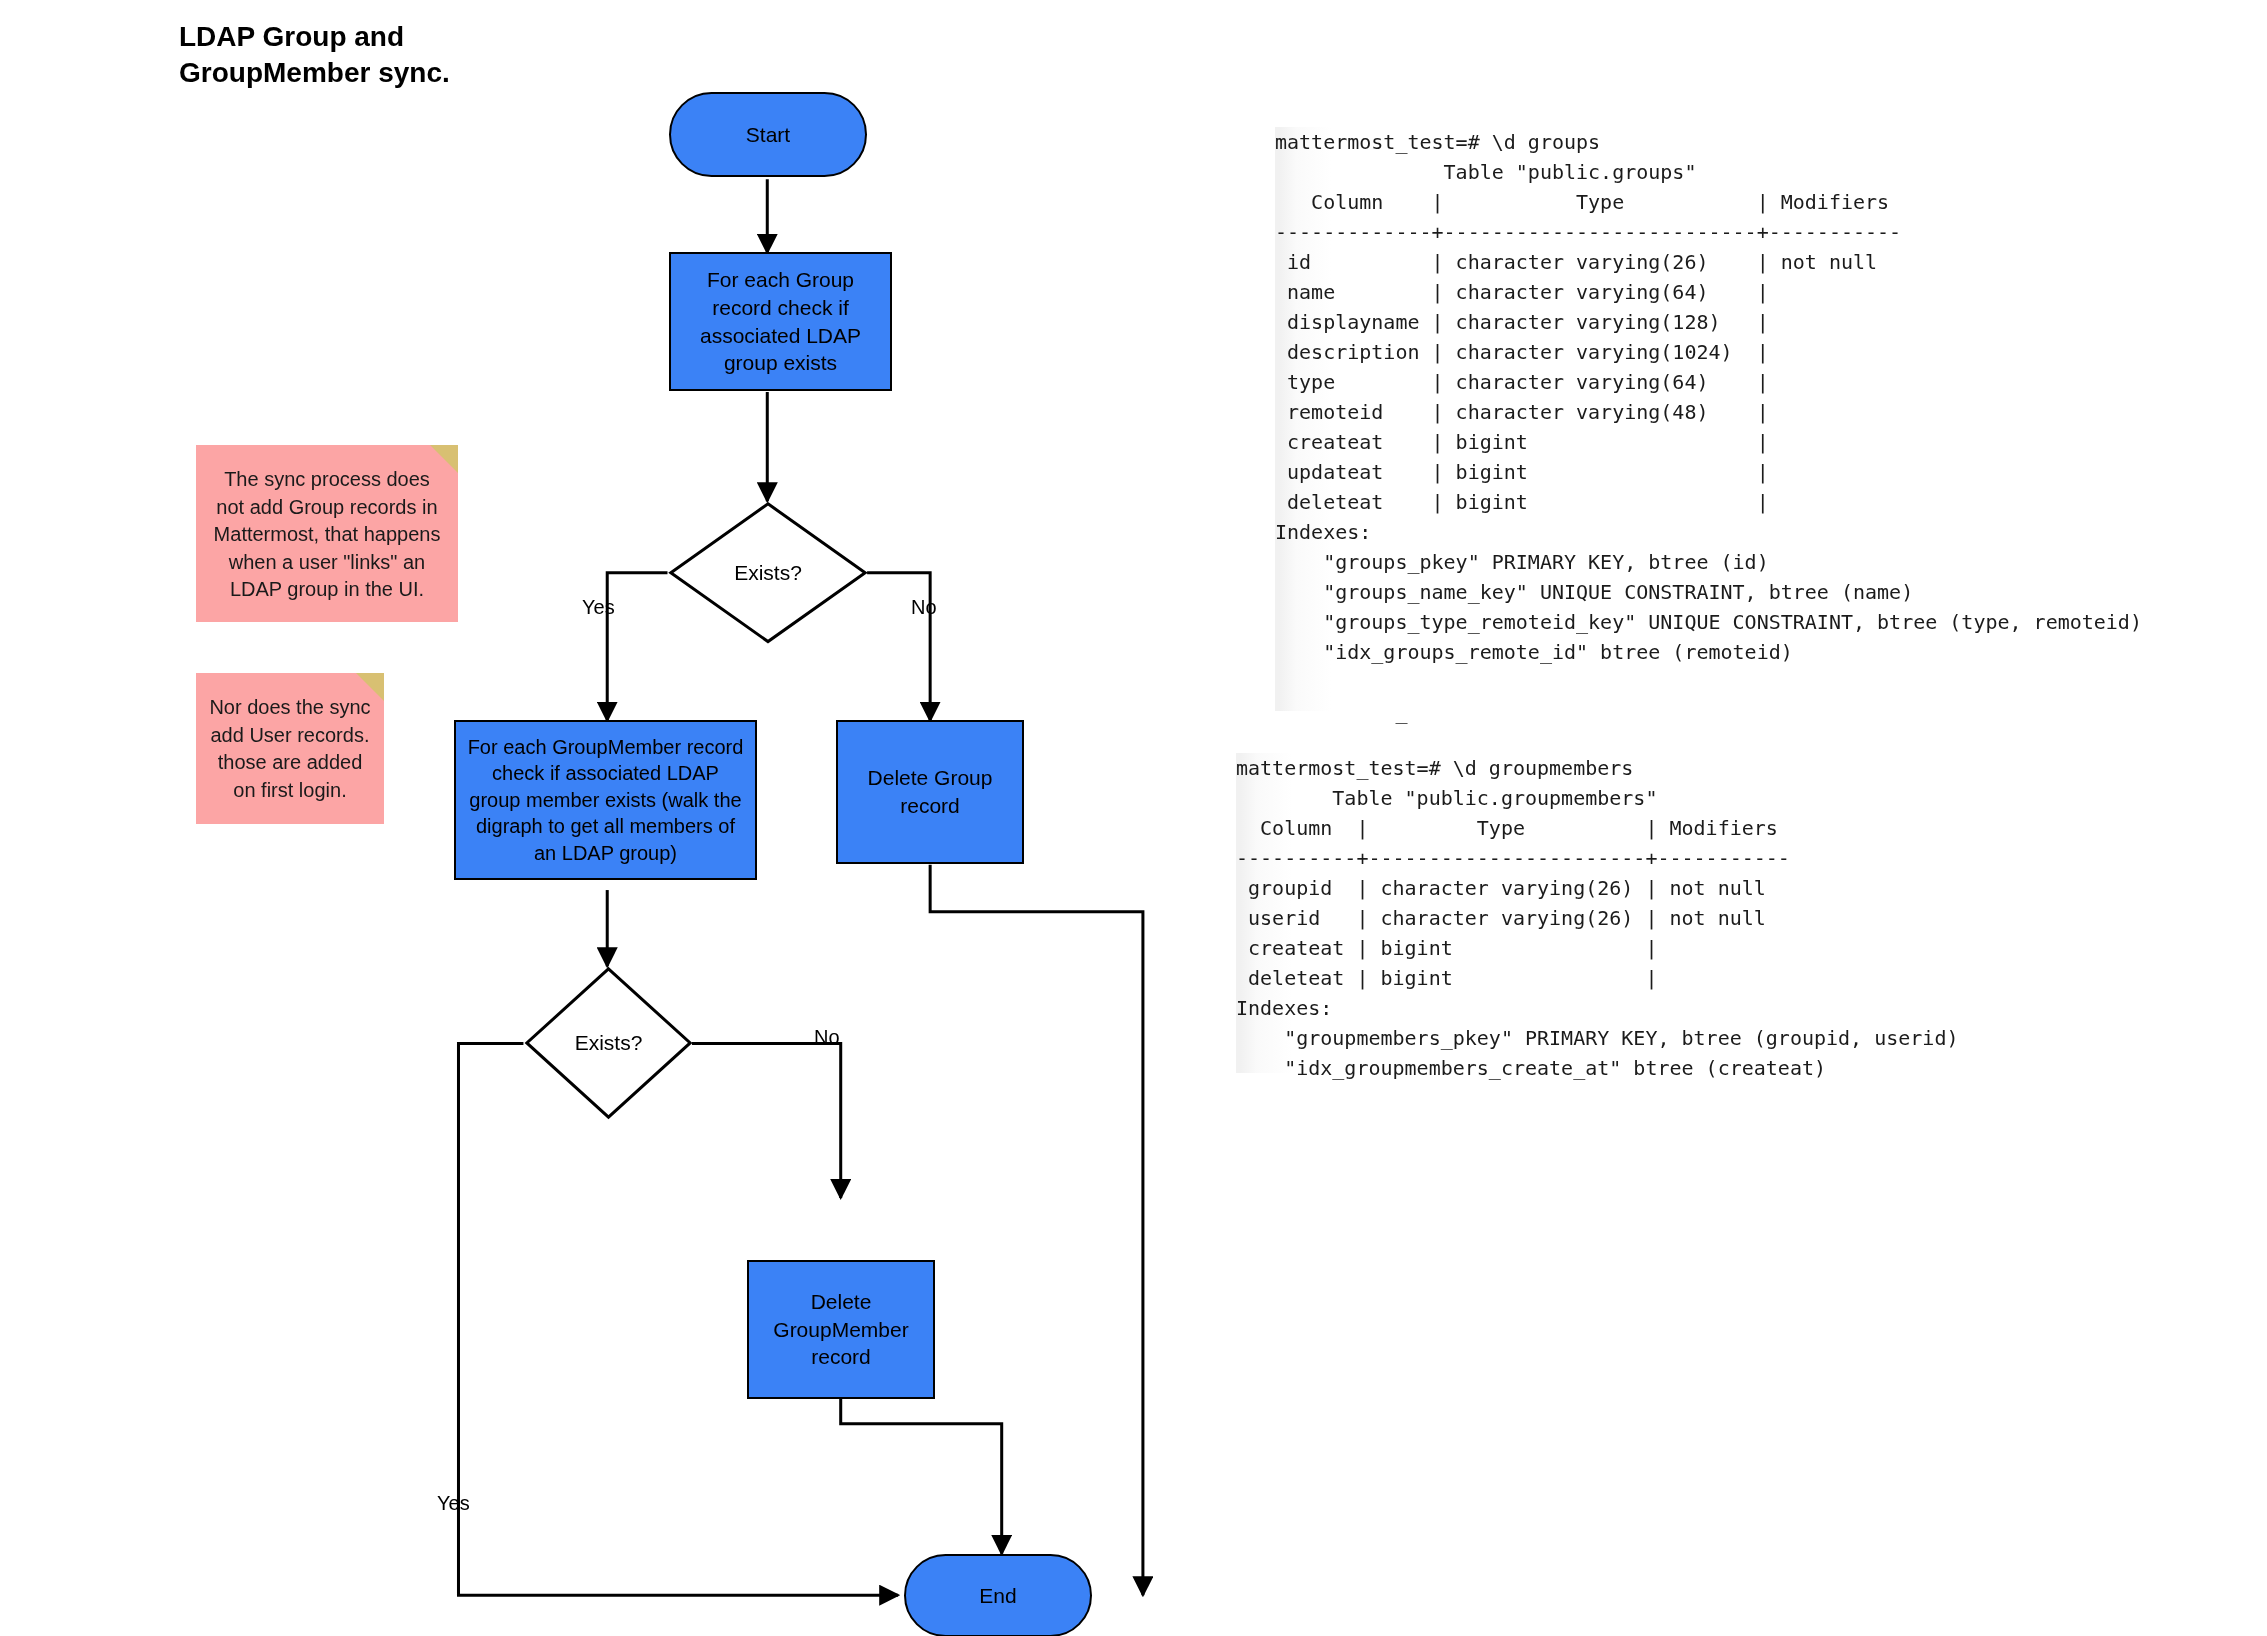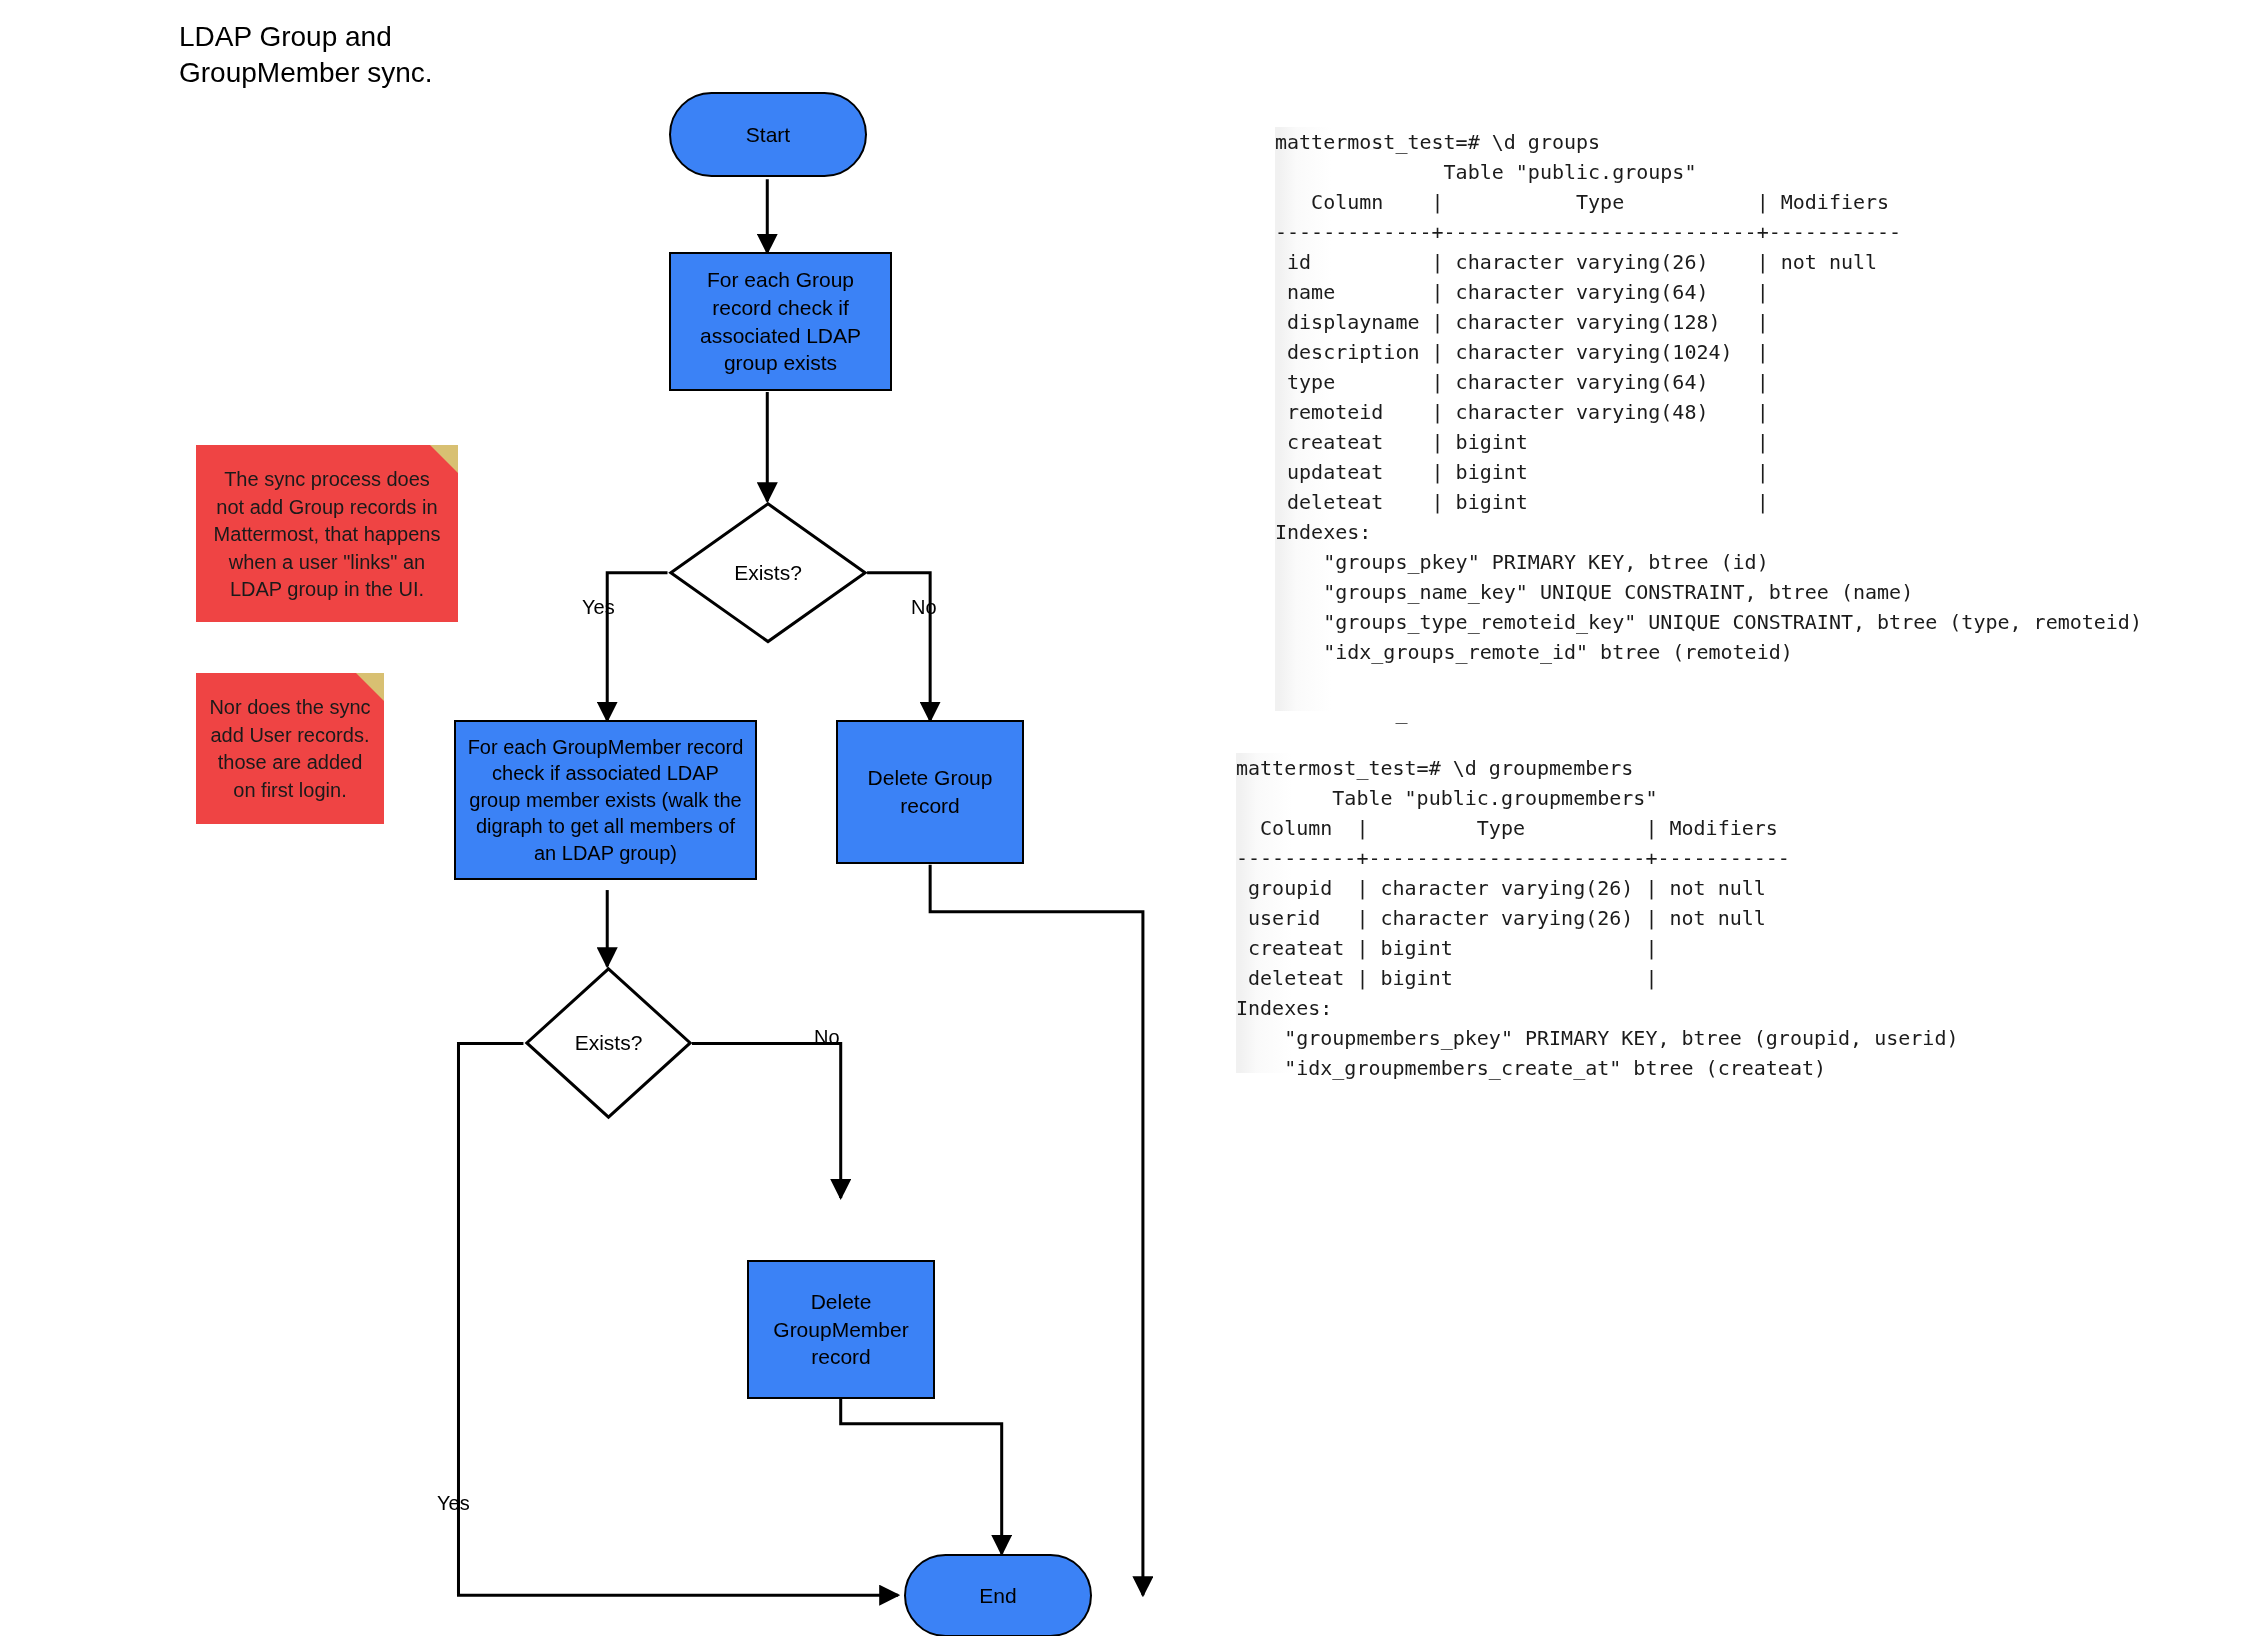--- a/index.html
+++ b/index.html
@@ -19,21 +19,21 @@
     inset: 0;
     width: 2267px;
     height: 1637px;
   }
   .diagram-title {
     position: absolute;
     left: 179px;
     top: 19px;
     width: 395px;
     font-family: "Liberation Sans", sans-serif;
-    font-weight: normal;
+    font-weight: bold;
     font-size: 28px;
     line-height: 1.28;
     color: #000000;
     white-space: pre-line;
   }
   
   .node {
     position: absolute;
     box-sizing: border-box;
     background: #3b82f6;
@@ -80,21 +80,21 @@
     font-family: "Liberation Sans", sans-serif;
     font-size: 20px;
     color: #000000;
     background: transparent;
     white-space: nowrap;
   }
   
   .note {
     position: absolute;
     box-sizing: border-box;
-    background: #ef4444;
+    background: #fca5a5;
     color: #1a1a1a;
     font-family: "Liberation Sans", sans-serif;
     font-size: 20px;
     line-height: 1.38;
     text-align: center;
     display: flex;
     align-items: flex-start;
     justify-content: center;
     overflow: hidden;
   }

